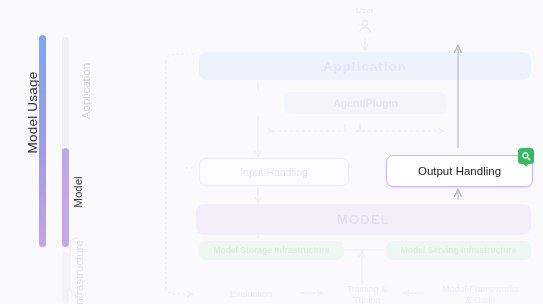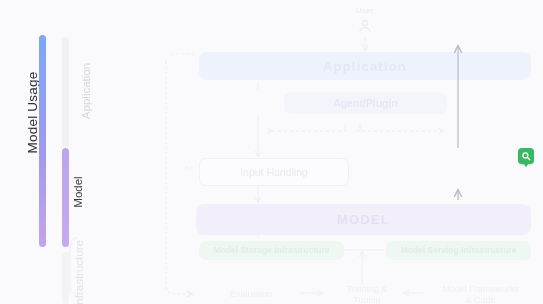--- a/index.html
+++ b/index.html
@@ -206,20 +206,21 @@
   <div class="plaintext training" style="white-space:pre-line">Training &amp;
 Tuning</div>
   <div class="plaintext frameworks" style="white-space:pre-line">Model Frameworks
 &amp; Code</div>
 
   <svg class="overlay top">
     <path d="M458,148 L458,46" stroke="#b9b9c6" stroke-width="1.2" fill="none" marker-end="url(#ahs)"></path>
     <path d="M458,200 L458,190" stroke="#b9b9c6" stroke-width="1.2" fill="none" marker-end="url(#ahs)"></path>
   </svg>
 
+  <div class="node-highlight">Output Handling</div>
 
   <div class="badge">
     <svg viewBox="0 0 24 24" fill="none" stroke="currentColor" stroke-width="3" stroke-linecap="round">
       <circle cx="10.5" cy="10.5" r="6"></circle>
         <path d="M15.2 15.2 L21 21"></path>
     </svg>
   </div>
 
 </div>
 

